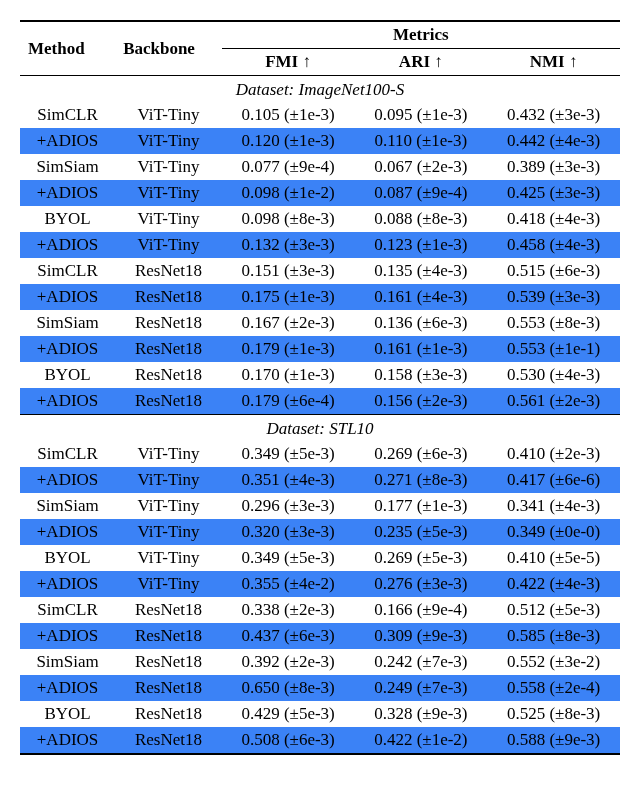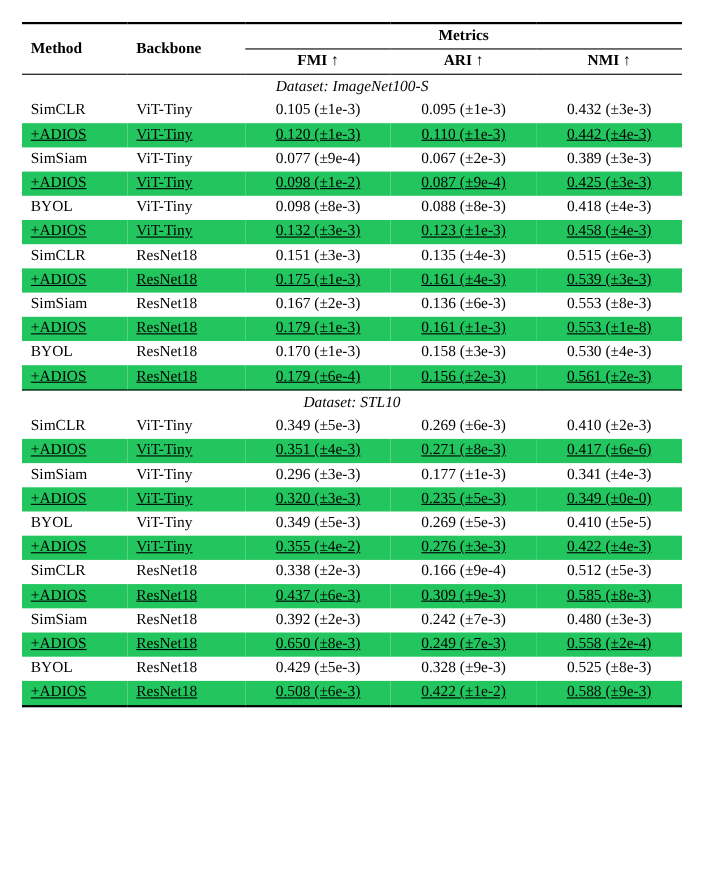--- a/index.html
+++ b/index.html
@@ -13,41 +13,40 @@
       padding: 20px;
       width: 640px;
       min-height: 797px;
     }
     .table-container {
       width: 600px;
     }
     table {
       width: 100%;
       border-collapse: collapse;
-      font-size: 14px;
+      font-size: 17px;
     }
     th, td {
       padding: 3px 8px;
       text-align: center;
     }
     td.left-col {
-      text-align: left;
+      text-align: center;
     }
     .top-border {
       border-top: 2px solid #000;
     }
     .section-header td {
       text-align: center;
       font-style: italic;
       padding-top: 4px;
       padding-bottom: 2px;
     }
     .highlight {
-      background-color: #22c55e;
-      text-decoration: underline;
+      background-color: #3b82f6;
     }
     .metrics-header {
       border-bottom: 1px solid #000;
     }
     .sub-header th {
       border-bottom: 1px solid #000;
     }
   </style>
 </head>
 <body>
@@ -131,21 +130,21 @@
           <td class="left-col">ResNet18</td>
           <td>0.167 (±2e-3)</td>
           <td>0.136 (±6e-3)</td>
           <td>0.553 (±8e-3)</td>
         </tr>
         <tr class="highlight">
           <td class="left-col">+ADIOS</td>
           <td class="left-col">ResNet18</td>
           <td>0.179 (±1e-3)</td>
           <td>0.161 (±1e-3)</td>
-          <td>0.553 (±1e-8)</td>
+          <td>0.553 (±1e-1)</td>
         </tr>
         <tr>
           <td class="left-col">BYOL</td>
           <td class="left-col">ResNet18</td>
           <td>0.170 (±1e-3)</td>
           <td>0.158 (±3e-3)</td>
           <td>0.530 (±4e-3)</td>
         </tr>
         <tr class="highlight">
           <td class="left-col">+ADIOS</td>
@@ -211,21 +210,21 @@
           <td class="left-col">ResNet18</td>
           <td>0.437 (±6e-3)</td>
           <td>0.309 (±9e-3)</td>
           <td>0.585 (±8e-3)</td>
         </tr>
         <tr>
           <td class="left-col">SimSiam</td>
           <td class="left-col">ResNet18</td>
           <td>0.392 (±2e-3)</td>
           <td>0.242 (±7e-3)</td>
-          <td>0.480 (±3e-3)</td>
+          <td>0.552 (±3e-2)</td>
         </tr>
         <tr class="highlight">
           <td class="left-col">+ADIOS</td>
           <td class="left-col">ResNet18</td>
           <td>0.650 (±8e-3)</td>
           <td>0.249 (±7e-3)</td>
           <td>0.558 (±2e-4)</td>
         </tr>
         <tr>
           <td class="left-col">BYOL</td>

